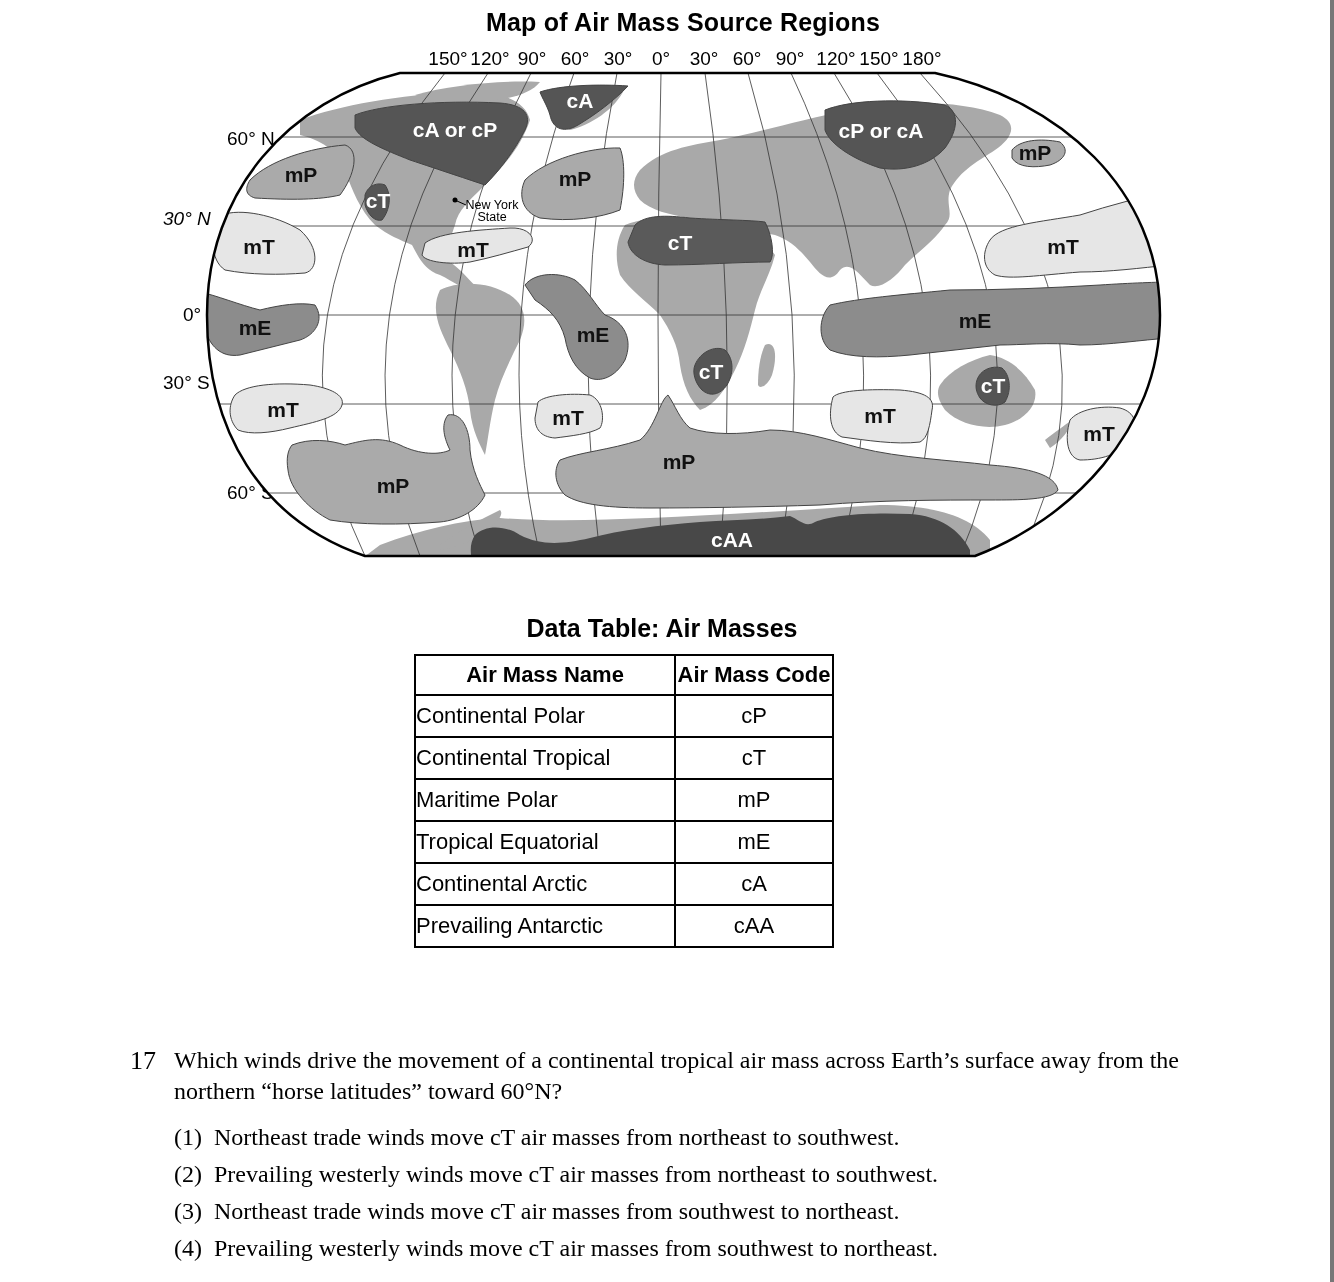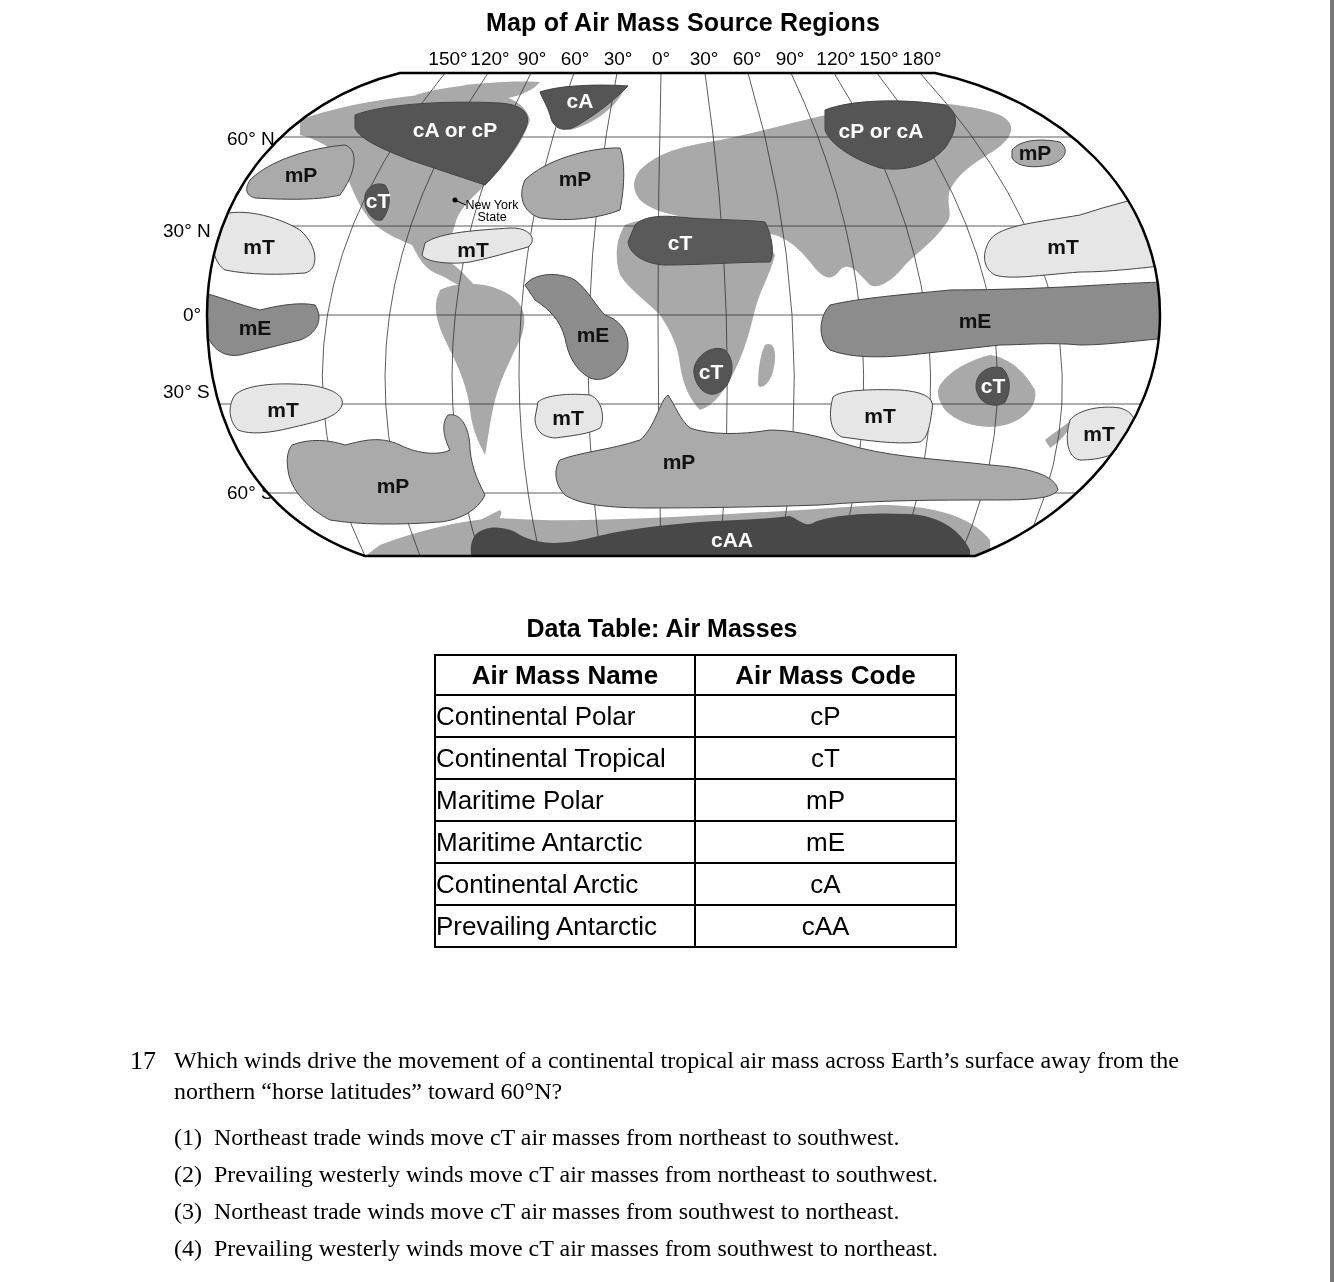--- a/index.html
+++ b/index.html
@@ -8,21 +8,21 @@
   .map-title { position: absolute; left: 0; top: 8px; width: 1366px; text-align: center; font-weight: bold; font-size: 25px; letter-spacing: 0.2px; }
   .lon-labels { position: absolute; top: 48px; left: 0; width: 1160px; height: 24px; }
   .lon-labels span { position: absolute; font-size: 19px; transform: translateX(-50%); white-space: nowrap; }
   .lat-label { position: absolute; font-size: 19px; white-space: nowrap; }
   svg.map { position: absolute; left: 0; top: 0; }
   .mlabel { font-family: "Liberation Sans", sans-serif; font-weight: bold; font-size: 21px; text-anchor: middle; dominant-baseline: middle; }
   .mlabel.dark { fill: #111; }
   .mlabel.light { fill: #fff; }
   .ny-label { font-family: "Liberation Sans", sans-serif; font-size: 12.5px; fill: #000; text-anchor: middle; }
   .table-title { position: absolute; left: 414px; top: 614px; width: 496px; text-align: center; font-weight: bold; font-size: 25px; }
-  table.air { position: absolute; left: 434px; top: 654px; width: 523px; border-collapse: collapse; font-size: 26px; }
+  table.air { position: absolute; left: 414px; top: 654px; width: 420px; border-collapse: collapse; font-size: 22px; }
   table.air th, table.air td { border: 2px solid #000; height: 40px; padding: 0; }
   table.air th { font-weight: bold; height: 38px; }
   table.air td.name { text-align: left; padding-left: 0; width: 258px; }
   table.air td.code { text-align: center; margin-left: 21px; }
   .question { position: absolute; left: 130px; top: 1045px; width: 1060px; font-family: "Liberation Serif", serif; font-size: 24px; line-height: 31px; }
   .q-num { position: absolute; left: 0; top: 0; font-weight: normal; font-size: 26px; }
   .q-text { position: absolute; left: 44px; top: 0; width: 1010px; }
   .choices { position: absolute; left: 174px; top: 1120px; font-family: "Liberation Serif", serif; font-size: 24px; }
   .choice { height: 37px; line-height: 34px; white-space: nowrap; }
   .choice .cnum { display: inline-block; width: 40px; }
@@ -43,23 +43,23 @@
   <span style="left:661px">0°</span>
   <span style="left:704px">30°</span>
   <span style="left:747px">60°</span>
   <span style="left:790px">90°</span>
   <span style="left:836px">120°</span>
   <span style="left:879px">150°</span>
   <span style="left:922px">180°</span>
 </div>
 
 <div class="lat-label" style="left:227px; top:128px;">60° N</div>
-<div class="lat-label" style="left:163px; top:220px;">30° N</div>
+<div class="lat-label" style="left:163px; top:208px;font-style:italic;">30° N</div>
 <div class="lat-label" style="left:183px; top:304px;">0°</div>
-<div class="lat-label" style="left:163px; top:381px;">30° S</div>
+<div class="lat-label" style="left:163px; top:372px;">30° S</div>
 <div class="lat-label" style="left:227px; top:482px;">60° S</div>
 
 <svg class="map" width="1334" height="600" viewBox="0 0 1334 600">
   <defs>
     <clipPath id="globe">
       <path d="M 400 73 L 935 73 C 1060 100 1160 190 1160 315 C 1160 430 1070 520 975 556 L 365 556 C 260 520 207 430 207 315 C 207 190 290 100 400 73 Z"></path>
     </clipPath>
   </defs>
 
   <g clip-path="url(#globe)">
@@ -209,21 +209,21 @@
     </tr>
     <tr>
       <td class="name">Continental Tropical</td>
       <td class="code">cT</td>
     </tr>
     <tr>
       <td class="name">Maritime Polar</td>
       <td class="code">mP</td>
     </tr>
     <tr>
-      <td class="name">Maritime Antarctic</td>
+      <td class="name">Tropical Equatorial</td>
       <td class="code">mE</td>
     </tr>
     <tr>
       <td class="name">Continental Arctic</td>
       <td class="code">cA</td>
     </tr>
     <tr>
       <td class="name">Prevailing Antarctic</td>
       <td class="code">cAA</td>
     </tr>

